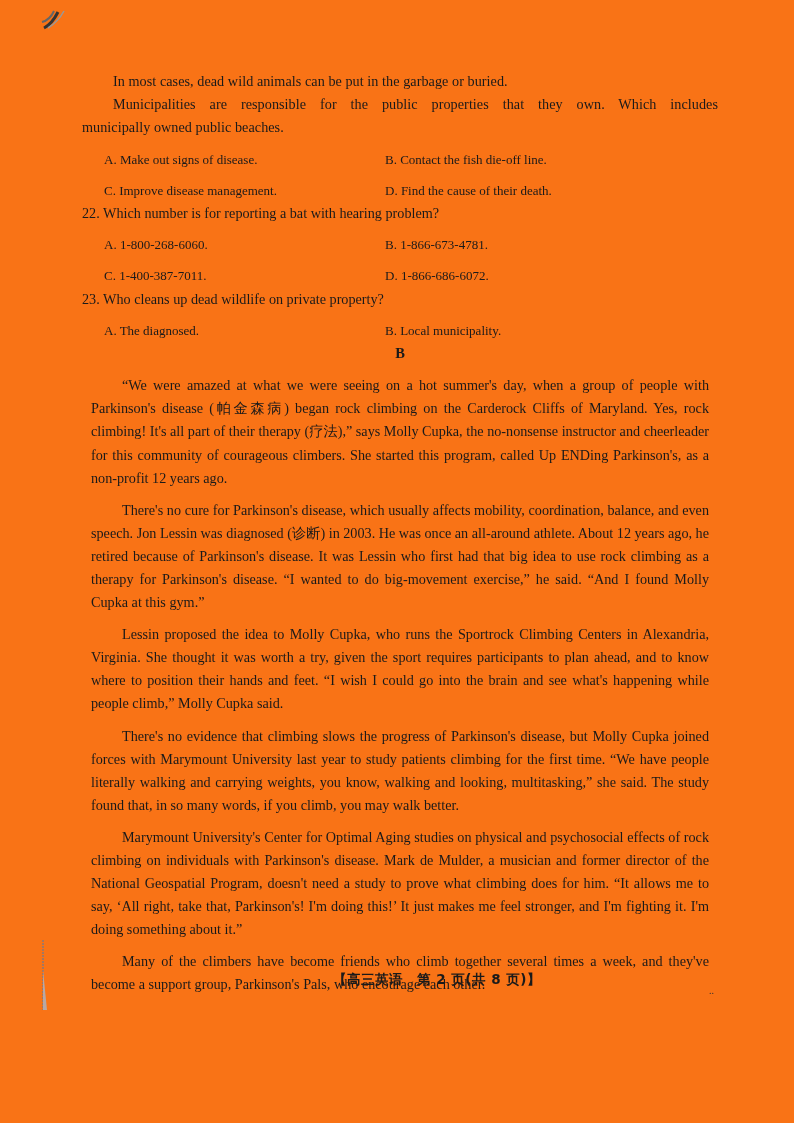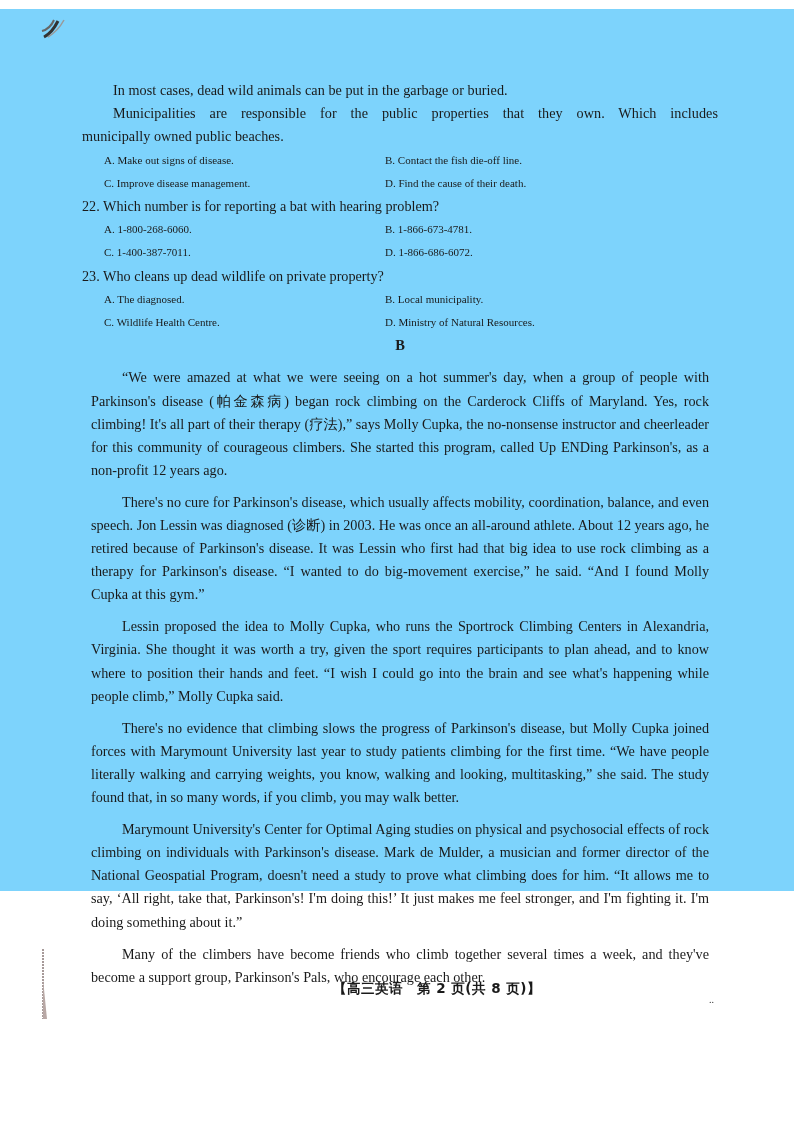--- a/index.html
+++ b/index.html
@@ -10,24 +10,24 @@
     body {
       width: 794px;
       height: 1123px;
       position: relative;
       overflow: hidden;
       font-family: "Liberation Serif", "DejaVu Serif", serif;
       color: #1a1a1a;
     }
     .page {
       position: absolute;
-      left: 0; top: 9px;
+      left: 0; top: 0;
       width: 794px;
-      height: 882px;
-      background: #7dd3fc;
+      height: 1123px;
+      background: #f97316;
     }
     .corner-mark {
       position: absolute;
       left: 40px;
       top: 8px;
       width: 30px;
       height: 22px;
     }
     .left-edge-mark {
       position: absolute;
@@ -54,23 +54,24 @@
       text-align-last: justify;
       white-space: normal;
     }
     .question {
       font-size: 14.2px;
       line-height: 23.2px;
       white-space: nowrap;
     }
     .options-row {
       display: flex;
-      font-size: 11px;
+      font-size: 13px;
       line-height: 23.2px;
       white-space: nowrap;
+      margin-top: 8px;
     }
     .opt-left {
       width: 303px;
       padding-left: 22px;
       box-sizing: border-box;
     }
     .opt-right {
       flex: 1;
     }
     .section-letter {
@@ -152,24 +153,20 @@
         <div class="opt-right">D. 1-866-686-6072.</div>
       </div>
     </div>
 
     <div>
       <div class="question">23. Who cleans up dead wildlife on private property?</div>
       <div class="options-row">
         <div class="opt-left">A. The diagnosed.</div>
         <div class="opt-right">B. Local municipality.</div>
       </div>
-      <div class="options-row">
-        <div class="opt-left">C. Wildlife Health Centre.</div>
-        <div class="opt-right">D. Ministry of Natural Resources.</div>
-      </div>
     </div>
 
     <div class="section-letter">B</div>
 
     <div class="passage">
       <p>“We were amazed at what we were seeing on a hot summer's day, when a group of people with Parkinson's disease (帕金森病) began rock climbing on the Carderock Cliffs of Maryland. Yes, rock climbing! It's all part of their therapy (疗法),” says Molly Cupka, the no-nonsense instructor and cheerleader for this community of courageous climbers. She started this program, called Up ENDing Parkinson's, as a non-profit 12 years ago.</p>
       <p>There's no cure for Parkinson's disease, which usually affects mobility, coordination, balance, and even speech. Jon Lessin was diagnosed (诊断) in 2003. He was once an all-around athlete. About 12 years ago, he retired because of Parkinson's disease. It was Lessin who first had that big idea to use rock climbing as a therapy for Parkinson's disease. “I wanted to do big-movement exercise,” he said. “And I found Molly Cupka at this gym.”</p>
       <p>Lessin proposed the idea to Molly Cupka, who runs the Sportrock Climbing Centers in Alexandria, Virginia. She thought it was worth a try, given the sport requires participants to plan ahead, and to know where to position their hands and feet. “I wish I could go into the brain and see what's happening while people climb,” Molly Cupka said.</p>
       <p>There's no evidence that climbing slows the progress of Parkinson's disease, but Molly Cupka joined forces with Marymount University last year to study patients climbing for the first time. “We have people literally walking and carrying weights, you know, walking and looking, multitasking,” she said. The study found that, in so many words, if you climb, you may walk better.</p>
       <p>Marymount University's Center for Optimal Aging studies on physical and psychosocial effects of rock climbing on individuals with Parkinson's disease. Mark de Mulder, a musician and former director of the National Geospatial Program, doesn't need a study to prove what climbing does for him. “It allows me to say, ‘All right, take that, Parkinson's! I'm doing this!’ It just makes me feel stronger, and I'm fighting it. I'm doing something about it.”</p>

